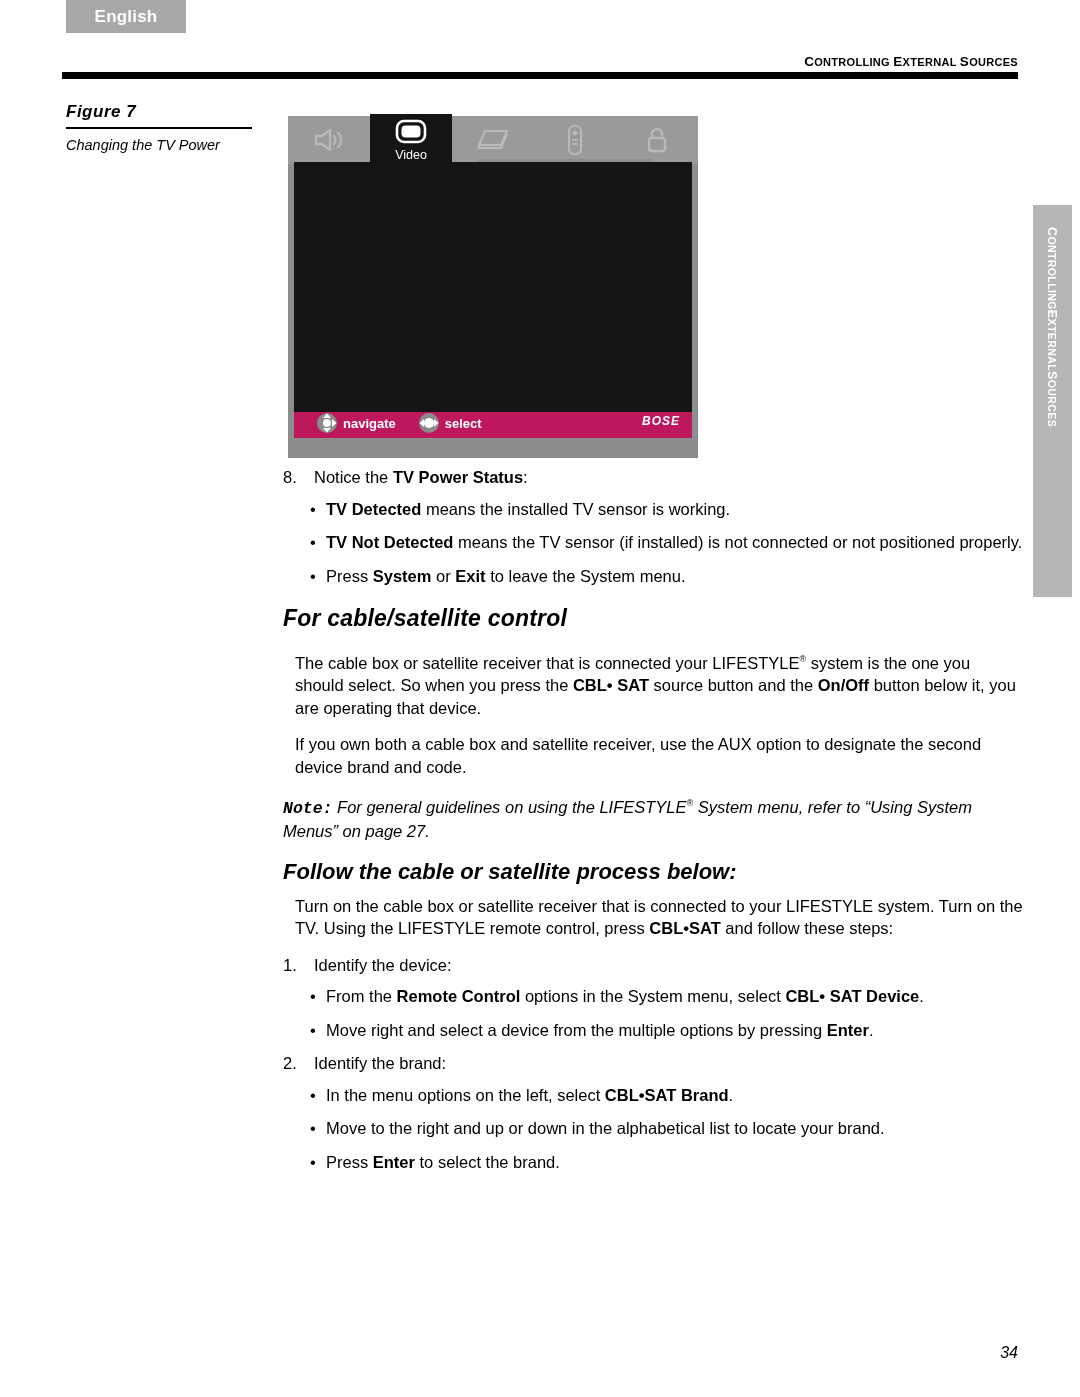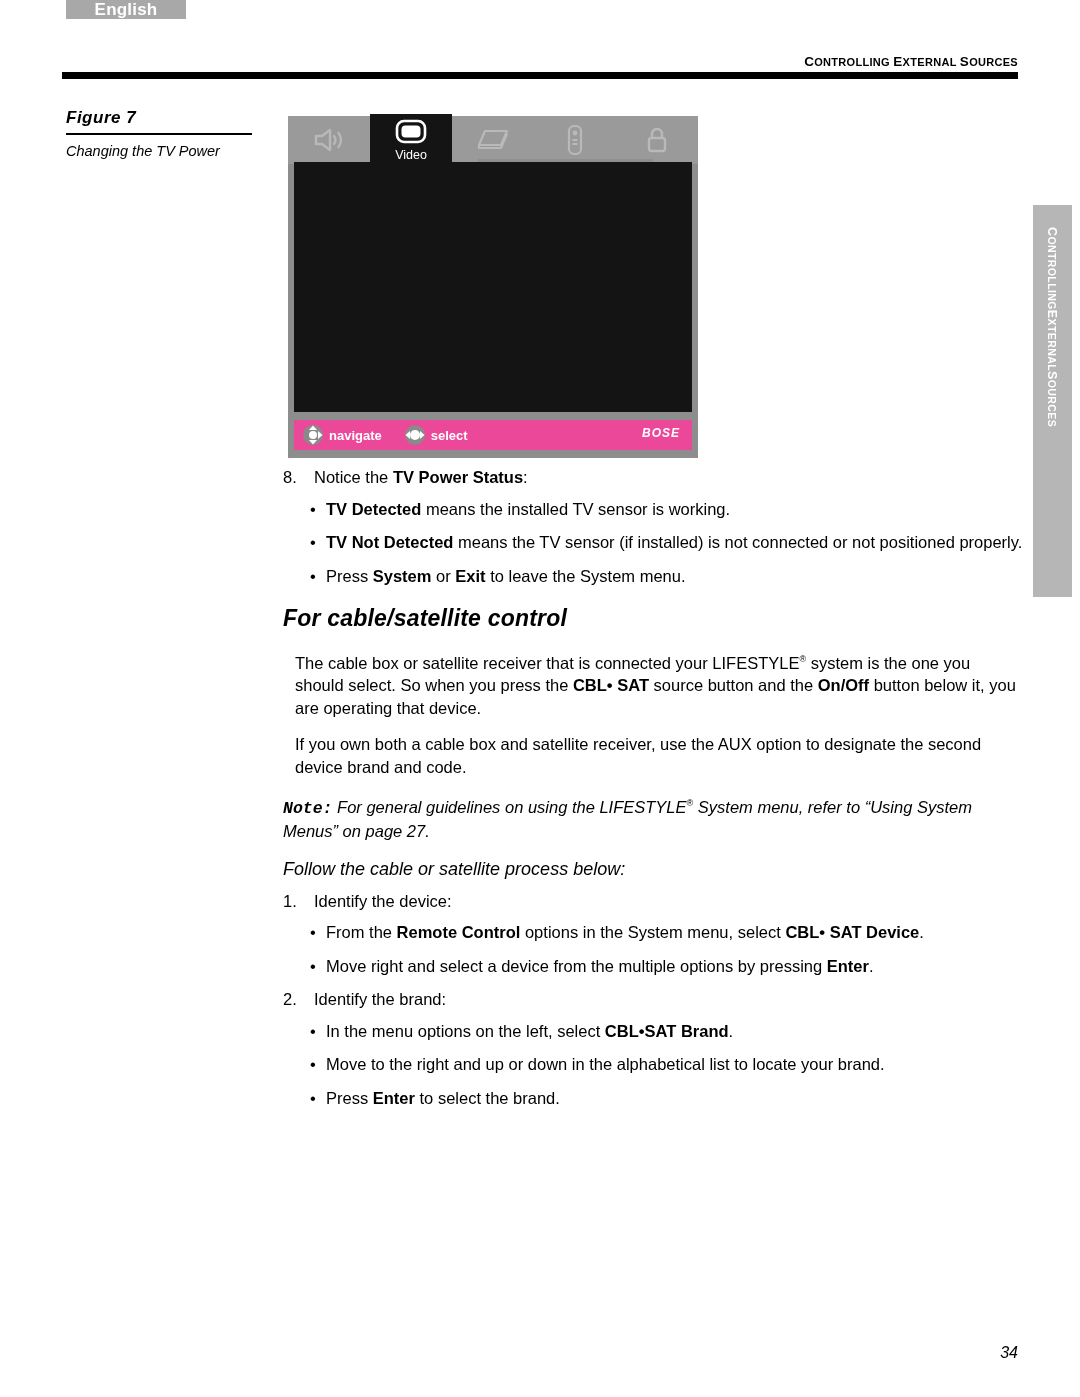--- a/index.html
+++ b/index.html
@@ -15,21 +15,21 @@
     position: relative;
     overflow: hidden;
   }
 
   
   .lang-tab {
     position: absolute;
     left: 66px;
     top: 0px;
     width: 120px;
-    height: 19px;
+    height: 33px;
     background: #a8a8a8;
     color: #ffffff;
     font-size: 17px;
     font-weight: bold;
     display: flex;
     align-items: center;
     justify-content: center;
     letter-spacing: 0.2px;
   }
   .running-head {
@@ -57,21 +57,21 @@
     position: absolute;
     left: 66px;
     top: 100px;
     width: 190px;
   }
   .fig-title {
     font-size: 17px;
     font-weight: bold;
     font-style: italic;
     letter-spacing: 0.5px;
-    margin: 8px 0 5px 0;
+    margin: 2px 0 5px 0;
   }
   .fig-rule {
     width: 186px;
     height: 1.5px;
     background: #000000;
     margin-bottom: 8px;
   }
   .fig-caption {
     font-size: 14.5px;
     font-style: italic;
@@ -165,27 +165,27 @@
     top: 257px;
     width: 360px;
     color: #ffffff;
     font-size: 14.5px;
     line-height: 19px;
   }
 
   .tv-bottombar {
     position: absolute;
     left: 6px;
-    top: 304px;
+    top: 292px;
     width: 398px;
     height: 30px;
-    background: #ec4899;
-    display: flex;
-    align-items: center;
-    padding-left: 8px;
+    background: #be185d;
+    display: flex;
+    align-items: center;
+    padding-left: 22px;
     box-sizing: border-box;
   }
   .hint {
     display: flex;
     align-items: center;
     margin-right: 22px;
   }
   .hint-label {
     color: #ffffff;
     font-size: 13px;
@@ -262,22 +262,22 @@
   .bullet .btext { flex: 1; }
 
   h2.section {
     font-size: 23px;
     font-weight: bold;
     font-style: italic;
     letter-spacing: 0.2px;
     margin: 18px 0 16px 0;
   }
   .subhead {
-    font-size: 18px;
-    font-weight: normal;
+    font-size: 22px;
+    font-weight: bold;
     font-style: italic;
     margin: 0 0 10px 0;
   }
   .note {
     font-size: 16.5px;
     line-height: 23px;
     font-style: italic;
     margin: 0 0 16px 0;
   }
   .note b { font-style: italic; font-family: Liberation Mono, monospace; }
@@ -473,20 +473,21 @@
   <h2 class="section">For cable/satellite control</h2>
 
   <p class="p"><span>The cable box or satellite receiver that is connected your LIFESTYLE</span><sup class="reg">®</sup><span> system is the one you should select. So when you press the </span><b>CBL• SAT</b><span> source button and the </span><b>On/Off</b><span> button below it, you are operating that device.</span></p>
 
   <p class="p">If you own both a cable box and satellite receiver, use the AUX option to designate the second device brand and code.</p>
 
   <p class="note"><b>Note:</b><span> For general guidelines on using the LIFESTYLE</span><sup class="reg">®</sup><span> System menu, refer to “Using System Menus” on page 27.</span></p>
 
   <div class="subhead">Follow the cable or satellite process below:</div>
 
+  <p class="p"><span>Turn on the cable box or satellite receiver that is connected to your LIFESTYLE system. Turn on the TV. Using the LIFESTYLE remote control, press </span><b>CBL•SAT</b><span> and follow these steps:</span></p>
 
   <div class="numbered">
     <span class="num">1.</span>
     <span class="ntext">Identify the device:</span>
   </div>
 
   <div class="bullet">
     <span class="dot">•</span>
     <span class="btext"><span>From the </span><b>Remote Control</b><span> options in the System menu, select </span><b>CBL• SAT Device</b><span>.</span></span>
   </div>

